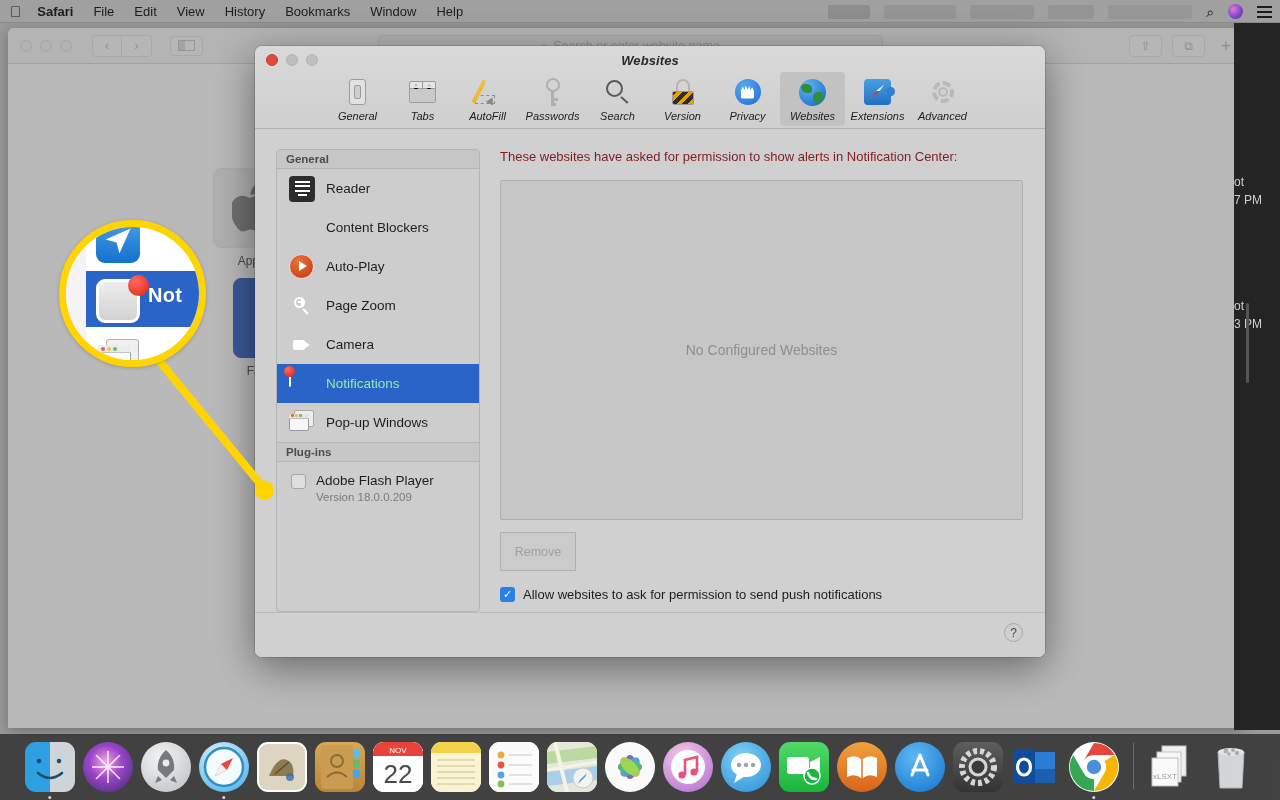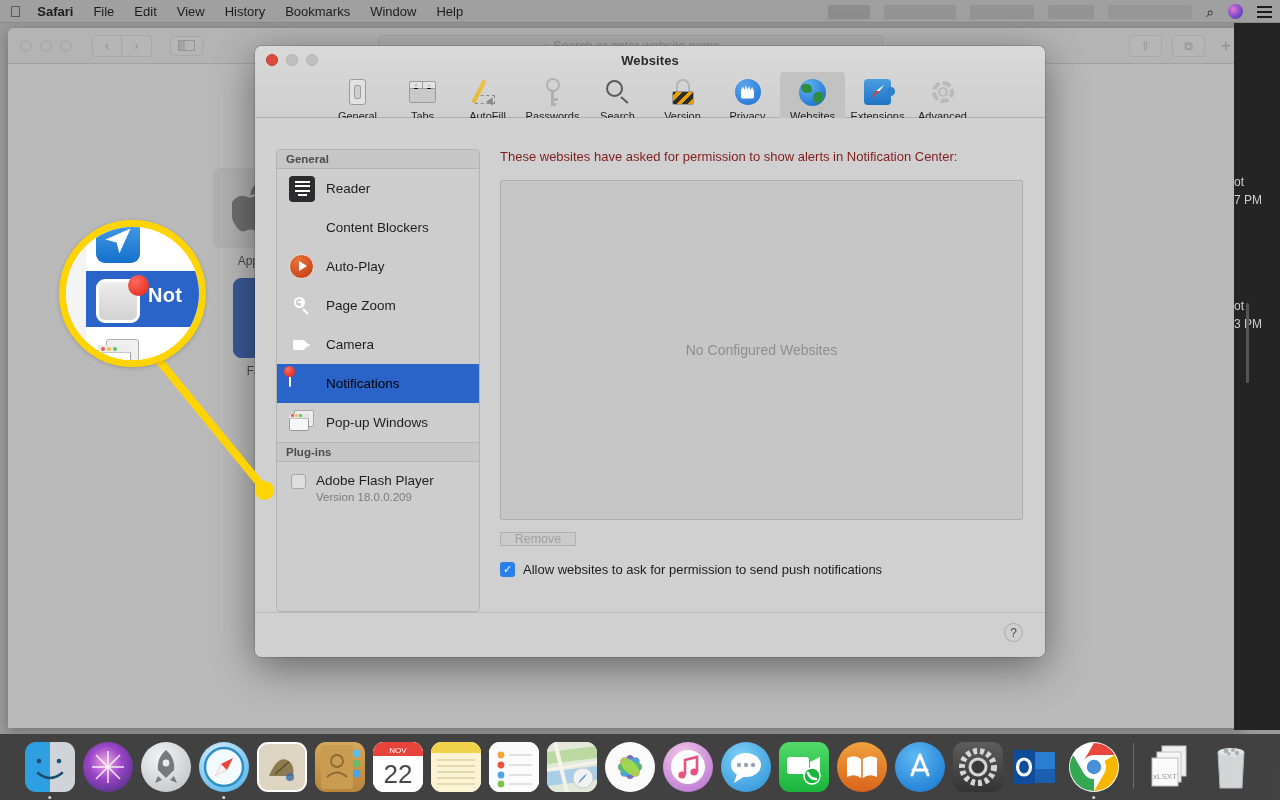--- a/index.html
+++ b/index.html
@@ -122,24 +122,25 @@
   
   #prefs {
     position: absolute; left: 255px; top: 46px;
     width: 790px; height: 611px;
     background: #d0d0d0;
     border-radius: 7px;
     box-shadow: 0 10px 40px rgba(0,0,0,.45), 0 0 0 1px rgba(0,0,0,.12);
     overflow: hidden;
   }
   #prefs-titlebar {
-    height: 72px;
+    height: 83px;
     background: linear-gradient(#d9d9d9, #cfcfcf);
     border-bottom: 1px solid #b0b0b0;
     position: relative;
+    font-style: italic;
   }
   #prefs-traffic { position: absolute; left: 11px; top: 8px; display: flex; gap: 8px; }
   #prefs-traffic .tl { width: 12px; height: 12px; border-radius:50%; }
   #prefs-traffic .tl.red { background: #dd4b3e; border-color:#c6382c; }
   #prefs-traffic .tl.gray { background: #bfbfbf; border-color:#b2b2b2; }
   #prefs-title {
     text-align: center; font-size: 13px; font-weight: bold; color: #2a2a2a;
     padding-top: 7px; letter-spacing: .1px;
   }
   #prefs-toolbar {
@@ -202,21 +203,21 @@
   .group-head {
     background: #c6c6c6; border-bottom: 1px solid #b4b4b4;
     font-size: 11.5px; font-weight: bold; color: #4c4c4c;
     padding: 3px 0 3px 9px;
   }
   .srow {
     display: flex; align-items: center; gap: 11px;
     height: 39px; padding-left: 12px;
     font-size: 13.5px; color: #1e1e1e;
   }
-  .srow.sel { background: #2a64c8; color: #000000; }
+  .srow.sel { background: #2a64c8; color: #86efac; }
   .srow .sico { width: 26px; height: 26px; flex: 0 0 26px; position: relative; }
   .plug-row { display:flex; align-items:flex-start; gap:10px; padding: 9px 0 0 14px; }
   .plug-row .cb {
     width: 15px; height: 15px; border: 1px solid #a6a6a6; border-radius: 3px;
     background: #dedede; margin-top: 3px; flex: 0 0 15px;
   }
   .plug-name { font-size: 13.5px; color: #1e1e1e; line-height: 1.25; }
   .plug-ver { font-size: 11.5px; color: #7b7b7b; margin-top: 1px; }
 
   
@@ -252,21 +253,21 @@
   
   #pane { position: absolute; left: 245px; top: 103px; width: 523px; height: 463px; }
   #pane-desc { font-size: 13px; color: #7f1d1d; margin-bottom: 16px; }
   #weblist {
     height: 340px; background: #c6c6c6;
     border: 1px solid #aeaeae; border-radius: 2px;
     display: flex; align-items: center; justify-content: center;
     font-size: 14px; color: #8e8e8e;
   }
   #remove-btn {
-    margin-top: 12px; width: 76px; height: 14px;
+    margin-top: 12px; width: 76px; height: 39px;
     background: #cbcbcb; border: 1px solid #b1b1b1; border-radius: 0;
     font-size: 12.5px; color: #a0a0a0;
     display: flex; align-items: center; justify-content: center;
   }
   #allow-row { display: flex; align-items: center; gap: 8px; margin-top: 16px; }
   #allow-cb {
     width: 15px; height: 15px; border-radius: 3px;
     background: #2a7fe8; display:flex;align-items:center;justify-content:center;
     color:#fff; font-size: 11px; line-height:1;
   }

